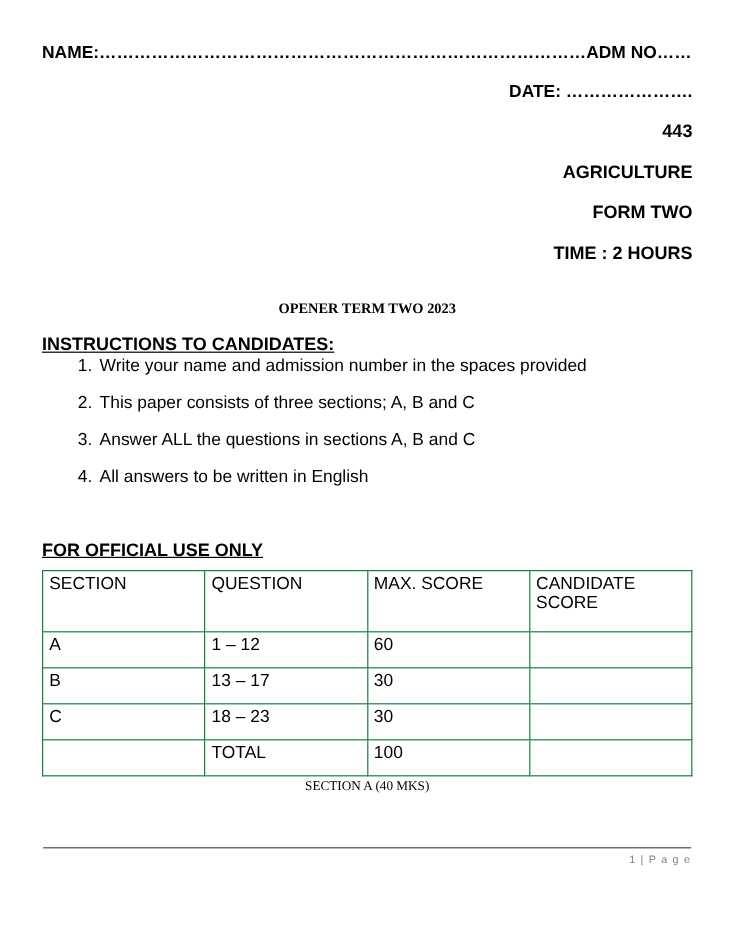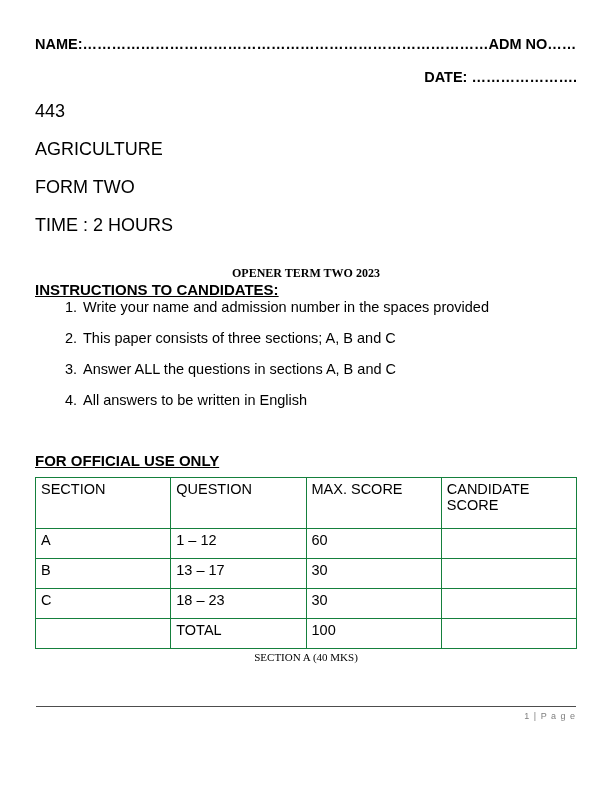--- a/index.html
+++ b/index.html
@@ -25,30 +25,32 @@
     overflow: hidden;
     margin-bottom: 17px;
   }
   .date-line {
     font-weight: bold;
     font-size: 14.5px;
     text-align: right;
     margin-bottom: 16px;
   }
   .head-line {
-    font-weight: normal;
-    font-size: 18px;
+    font-weight: bold;
+    font-size: 15px;
     margin-bottom: 17px;
+    text-align: right;
   }
   .term-title {
     font-family: "Liberation Serif", serif;
     font-weight: bold;
     font-size: 12px;
     text-align: center;
     margin-top: 30px;
+    margin-bottom: 14px;
   }
   .instructions-heading {
     font-weight: bold;
     font-size: 15px;
     text-decoration: underline;
     margin-bottom: 1px;
   }
   ol.instructions-list {
     margin: 0 0 0 0;
     padding-left: 46px;

